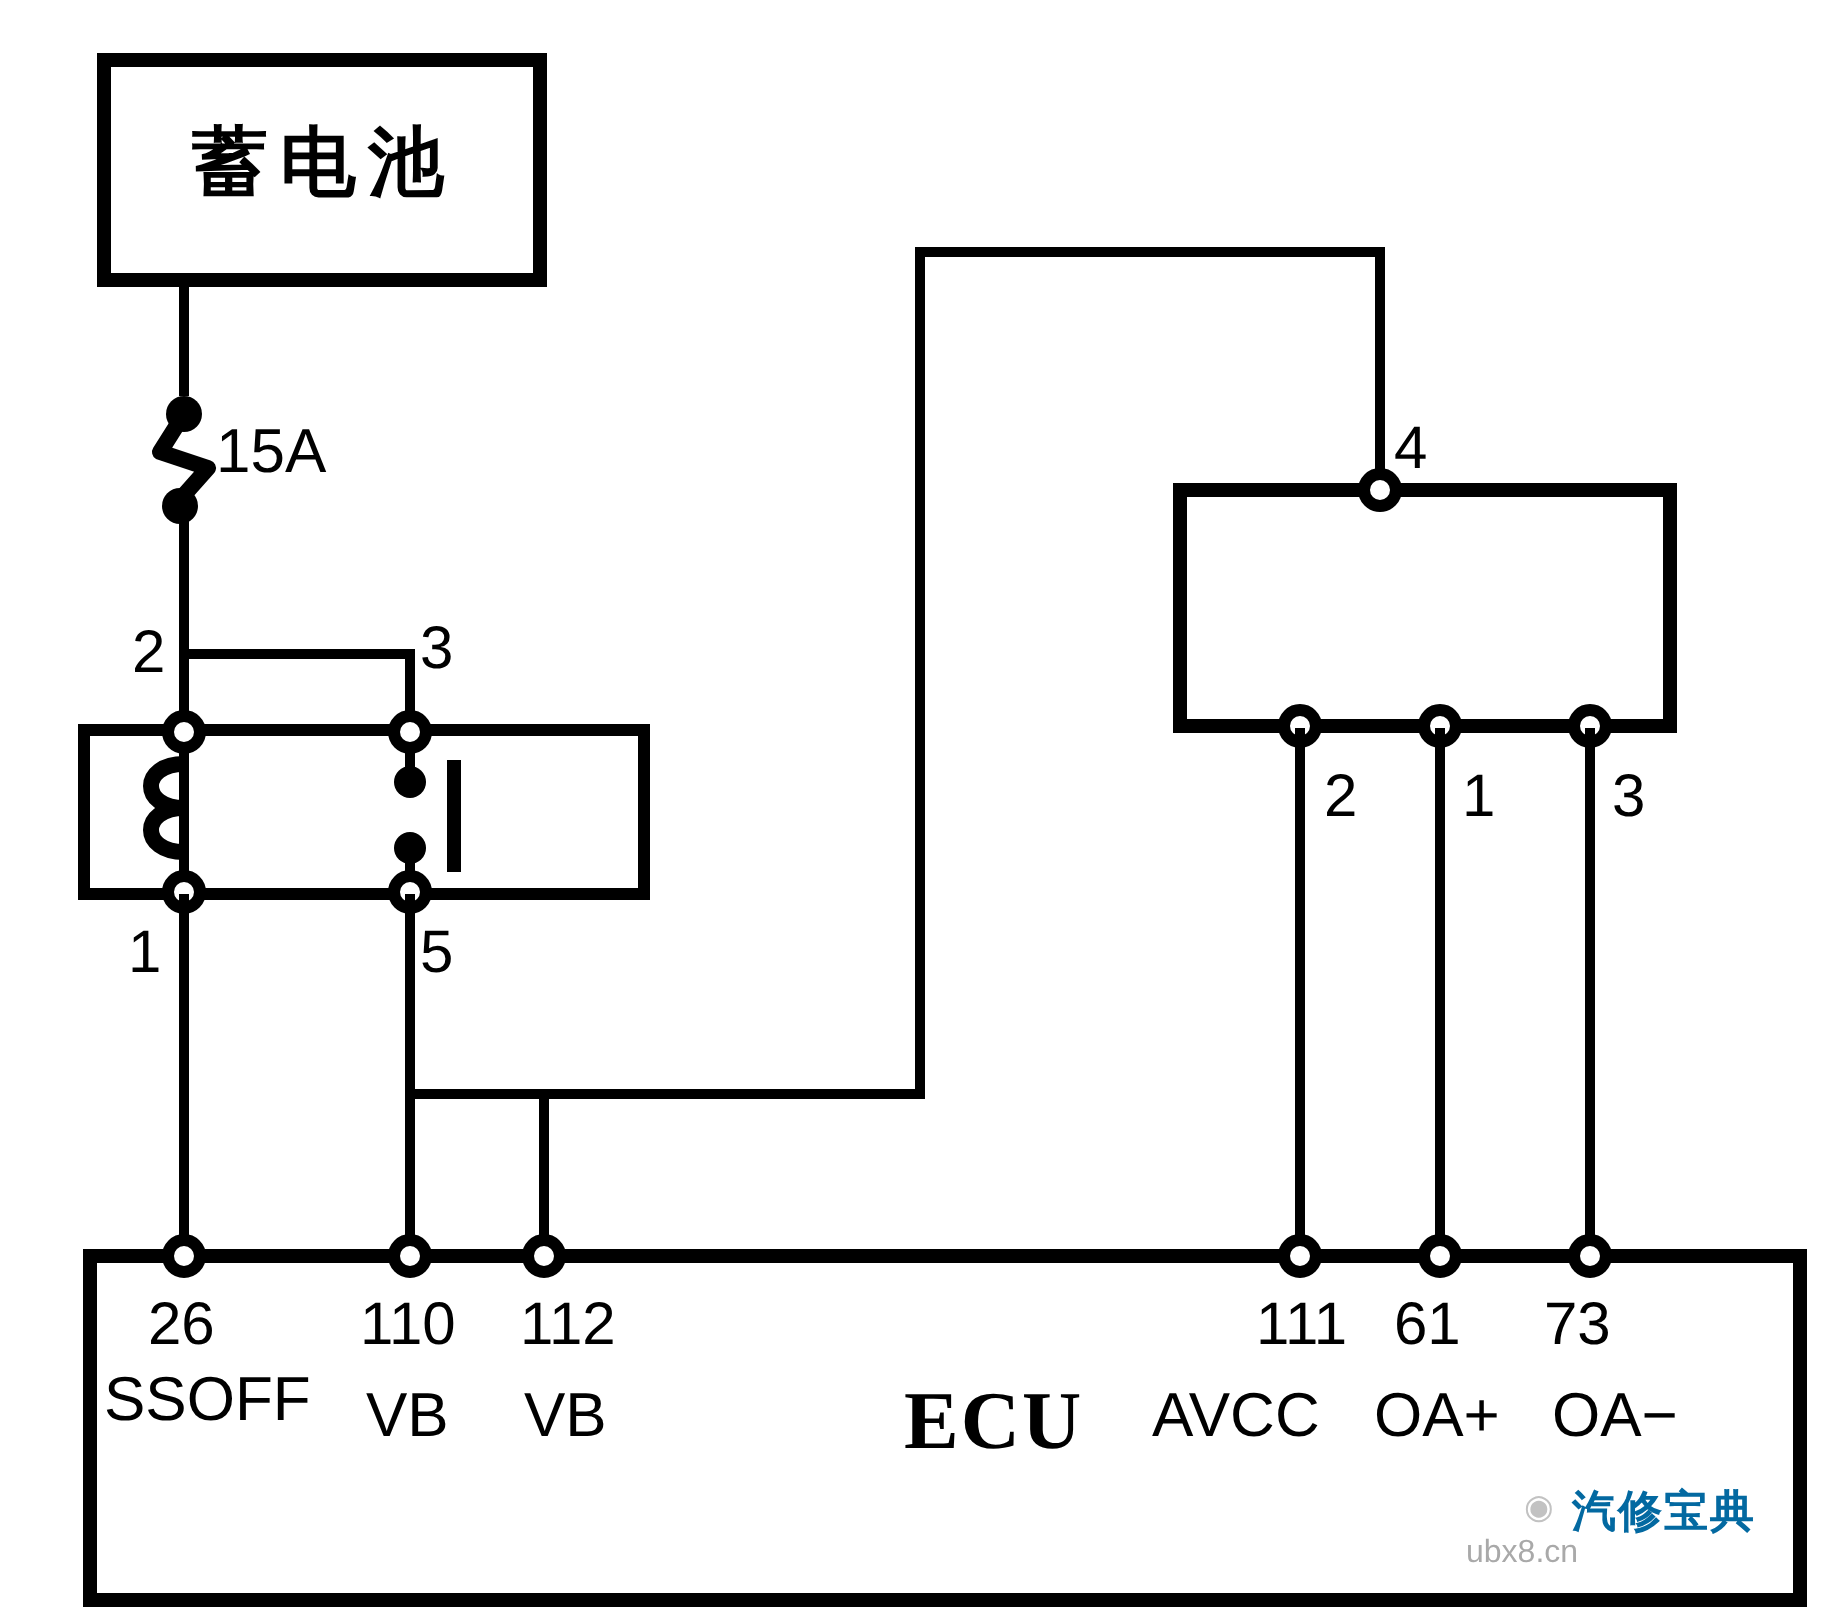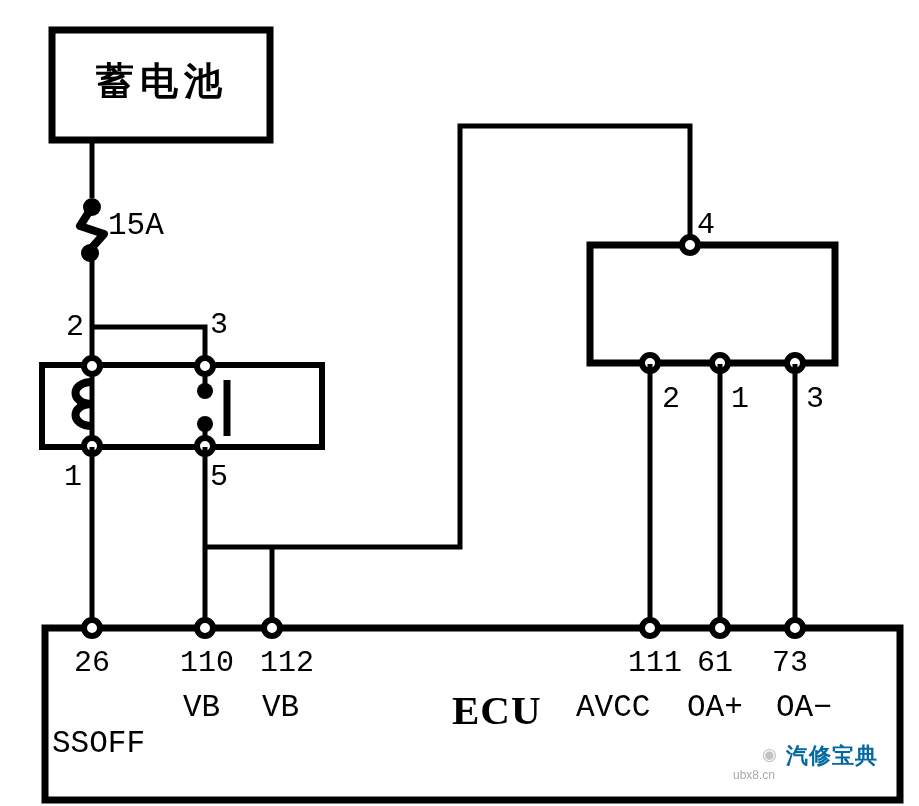--- a/index.html
+++ b/index.html
@@ -35,21 +35,21 @@
   }
   .cn {
     font-family: "DejaVu Sans", "Liberation Sans", sans-serif;
     font-weight: 700;
   }
   .serif-bold {
     font-family: "Liberation Serif", "DejaVu Serif", serif;
     font-weight: 700;
   }
   .serif-reg {
-    font-family: Liberation Mono, monospace;
+    font-family: Liberation Sans, sans-serif;
     font-weight: 400;
   }
   .t-battery   { left: 96px;  top: 62px;  font-size: 38px; letter-spacing: 6px; }
   .t-fuse      { left: 108px; top: 210px; font-size: 31px; }
   .t-relay-cn  { left: 222px; top: 310px; font-size: 31px; letter-spacing: 2px; }
   .t-afm       { left: 610px; top: 278px; font-size: 33px; letter-spacing: 5px; }
   .t-ecu       { left: 452px; top: 690px; font-size: 41px; letter-spacing: 1px; }
 
   .p-2   { left: 66px;  top: 312px; font-size: 30px; }
   .p-3   { left: 210px; top: 310px; font-size: 30px; }
@@ -60,42 +60,42 @@
   .p-a1  { left: 731px; top: 384px; font-size: 30px; }
   .p-a3  { left: 806px; top: 384px; font-size: 30px; }
 
   .n-26   { left: 74px;  top: 648px; font-size: 30px; }
   .n-110  { left: 180px; top: 648px; font-size: 30px; }
   .n-112  { left: 260px; top: 648px; font-size: 30px; }
   .n-111  { left: 628px; top: 648px; font-size: 30px; }
   .n-61   { left: 697px; top: 648px; font-size: 30px; }
   .n-73   { left: 772px; top: 648px; font-size: 30px; }
 
-  .s-ssoff { left: 52px;  top: 728px; font-size: 31px; }
+  .s-ssoff { left: 52px;  top: 684px; font-size: 31px; }
   .s-vb1   { left: 183px; top: 692px; font-size: 31px; }
   .s-vb2   { left: 262px; top: 692px; font-size: 31px; }
   .s-avcc  { left: 576px; top: 692px; font-size: 31px; }
   .s-oap   { left: 687px; top: 692px; font-size: 31px; }
   .s-oam   { left: 776px; top: 692px; font-size: 31px; }
 
   .wm {
     position: absolute;
     color: #0369a1;
     user-select: none;
   }
   .wm-cn {
     left: 786px; top: 741px;
     font-size: 22px;
     font-family: "DejaVu Sans", "Liberation Sans", sans-serif;
     letter-spacing: 1px;
     font-weight: 700;
   }
   .wm-url {
     left: 733px; top: 768px;
-    font-size: 12px;
+    font-size: 16px;
     font-family: "Liberation Sans", "DejaVu Sans", sans-serif;
     color: #a9a9a9;
   }
   .wm-mark {
     left: 762px; top: 744px;
     font-size: 17px;
     font-family: "DejaVu Sans", sans-serif;
     color: #c2c2c2;
   }
 </style>

